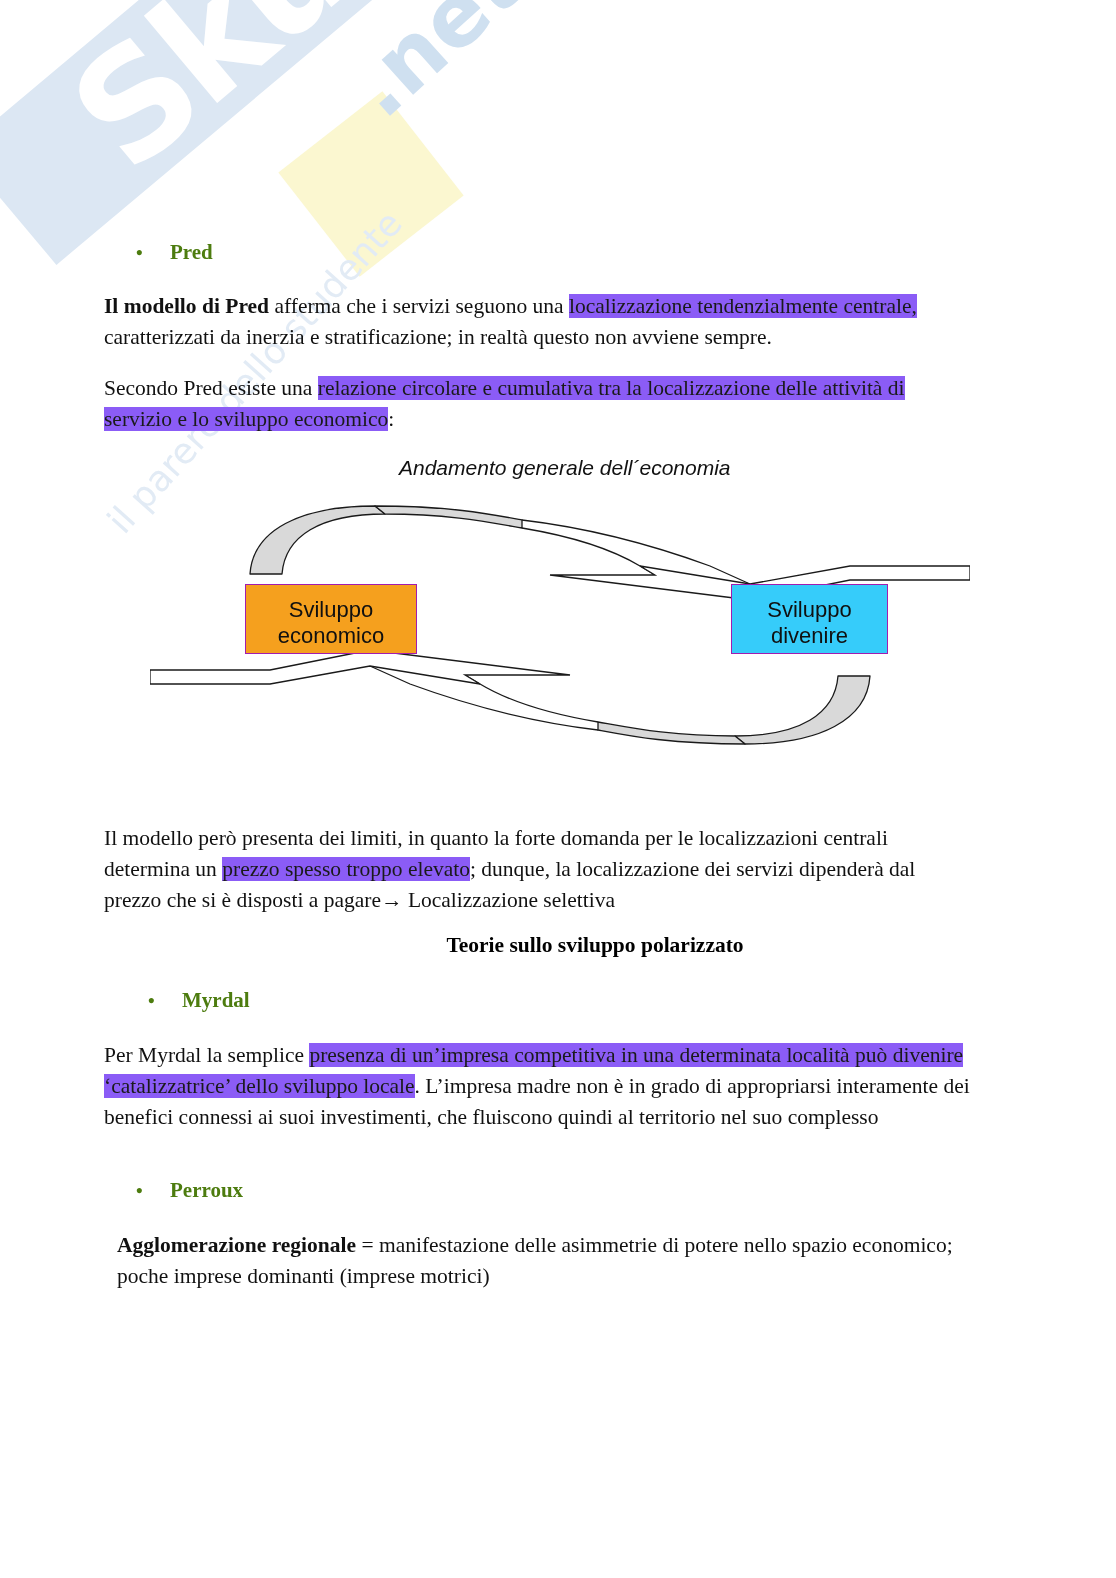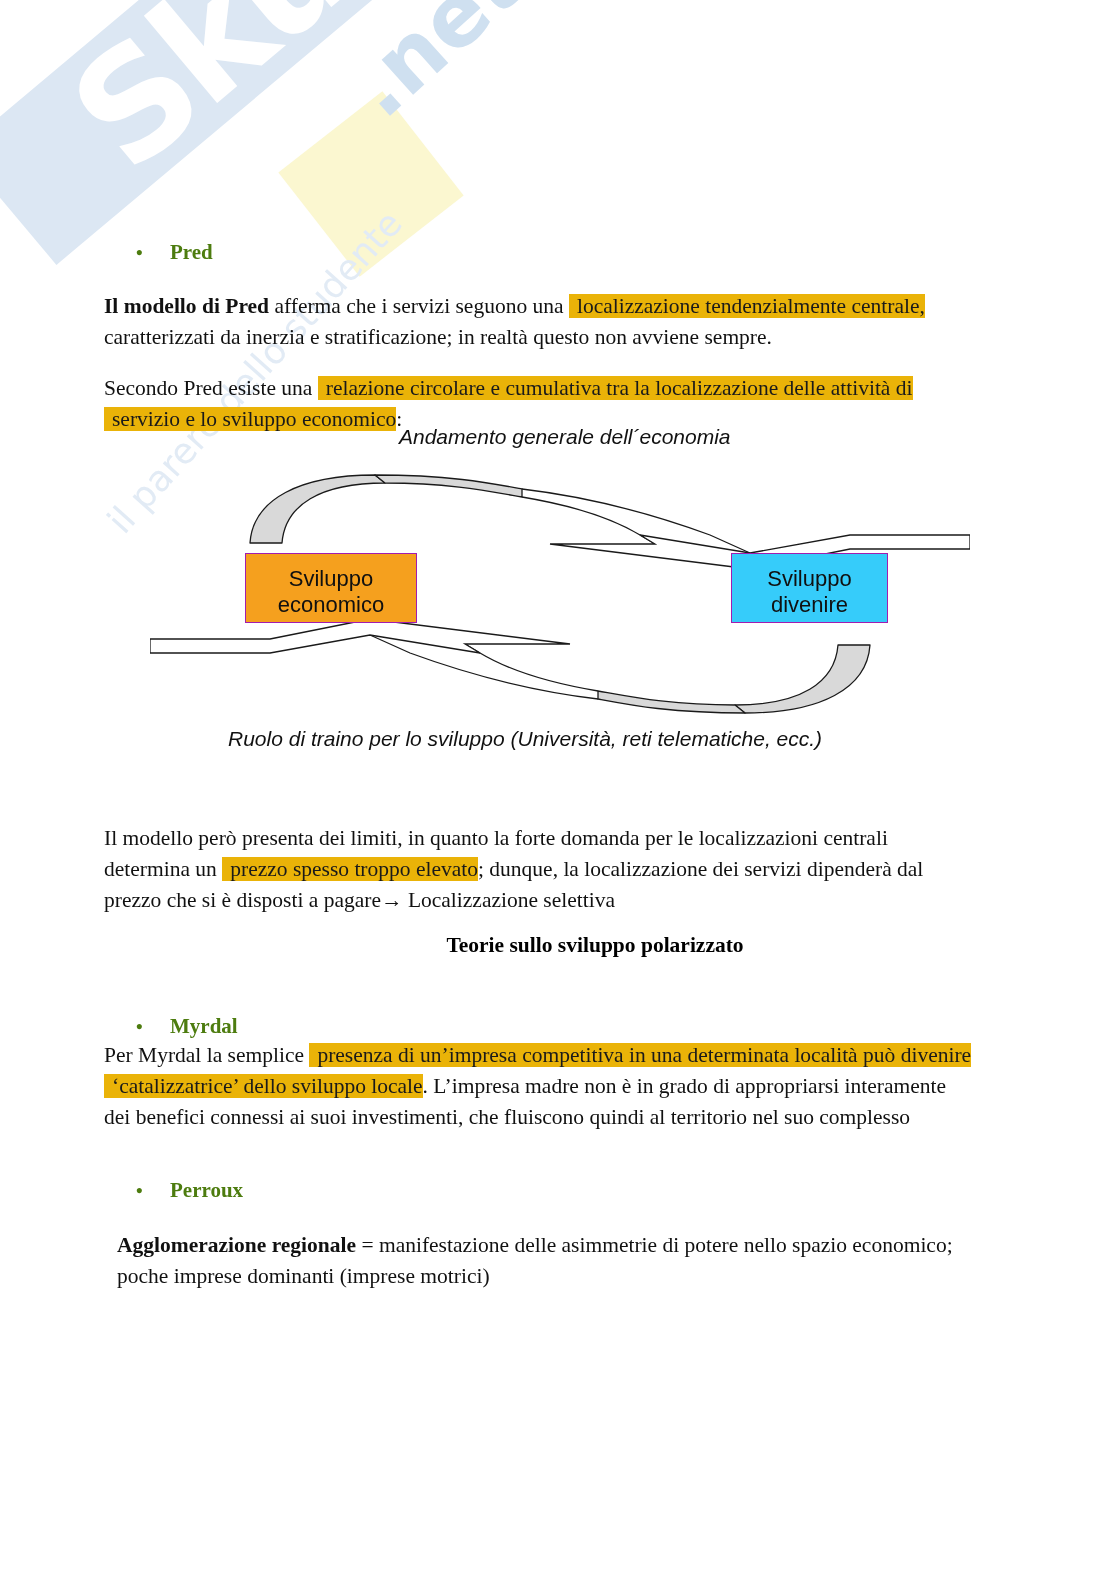--- a/index.html
+++ b/index.html
@@ -107,43 +107,42 @@
     left: 104px;
     width: 870px;
     font-family: "Liberation Serif", serif;
     font-size: 21.5px;
     line-height: 31px;
     color: #111;
     text-align: left;
   }
   .para b { font-weight: bold; }
   .hl {
-    background: #eab308;
+    background: #8b5cf6;
     color: #1a1a1a;
     box-decoration-break: clone;
-    padding-left: 8px;
     -webkit-box-decoration-break: clone;
   }
 
   .center-head {
     position: absolute;
     left: 0;
     width: 1116px;
     text-align: center;
     font-family: "Liberation Serif", serif;
     font-weight: bold;
     font-size: 21.5px;
     color: #000;
   }
 
   
   .diagram {
     position: absolute;
     left: 150px;
-    top: 413px;
+    top: 444px;
     width: 820px;
     height: 360px;
   }
   .dg-caption {
     position: absolute;
     font-family: "Liberation Sans", sans-serif;
     font-style: italic;
     font-size: 21px;
     color: #111;
     white-space: nowrap;
@@ -246,30 +245,29 @@
       <div class="node left">
         <div>Sviluppo</div>
         <div>economico</div>
       </div>
 
       <div class="node right">
         <div>Sviluppo</div>
         <div>divenire</div>
       </div>
 
-      <div class="dg-caption bottom">Ruolo di traino per lo sviluppo (Università, reti telematiche, ecc.)</div>
     </div>
 
     <div class="para" style="top:823px;">
       <span>Il modello però presenta dei limiti, in quanto la forte domanda per le localizzazioni centrali determina un </span><span class="hl">prezzo spesso troppo elevato</span><span>; dunque, la localizzazione dei servizi dipenderà dal prezzo che si è disposti a pagare</span><span>→</span><span> Localizzazione selettiva</span>
     </div>
 
     <div class="center-head" style="top:933px;padding-left:37px;">Teorie sullo sviluppo polarizzato</div>
 
-    <div class="bullet-line" style="left:136px; top:988px;margin-top:26px;">
+    <div class="bullet-line" style="left:148px; top:988px;">
       <span class="dot">•</span><span>Myrdal</span>
     </div>
 
     <div class="para" style="top:1040px;">
       <span>Per Myrdal la semplice </span><span class="hl">presenza di un’impresa competitiva in una determinata località può divenire ‘catalizzatrice’ dello sviluppo locale</span><span>. L’impresa madre non è in grado di appropriarsi interamente dei benefici connessi ai suoi investimenti, che fluiscono quindi al territorio nel suo complesso</span>
     </div>
 
     <div class="bullet-line" style="left:136px; top:1178px;">
       <span class="dot">•</span><span>Perroux</span>
     </div>

